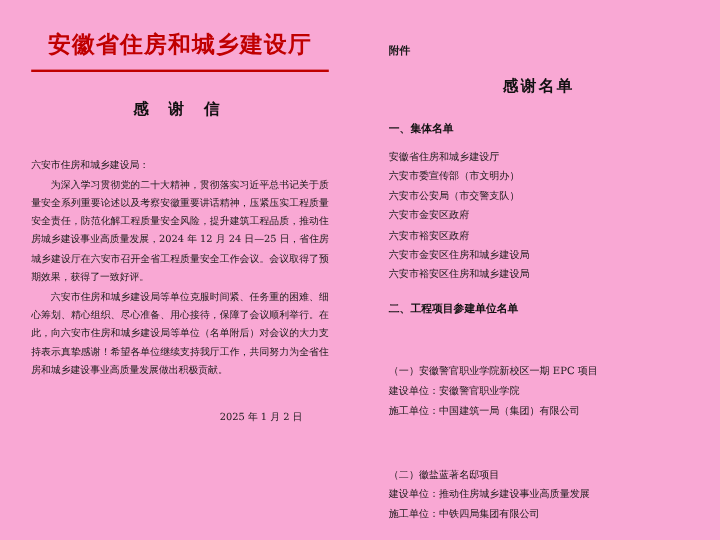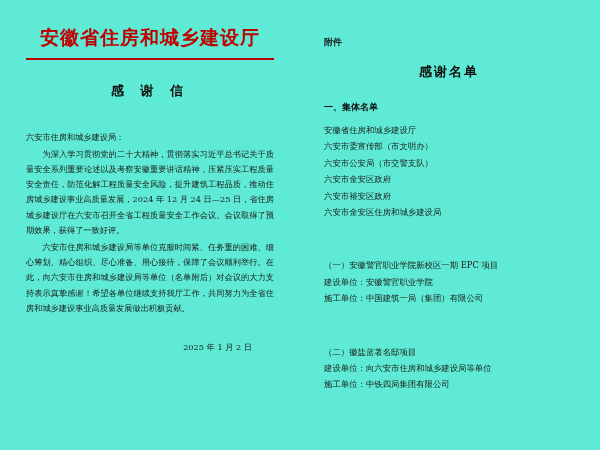--- a/index.html
+++ b/index.html
@@ -10,21 +10,21 @@
     width: 600px;
     height: 450px;
     background: #f2f2f2;
     font-family: "Liberation Serif", serif;
     overflow: hidden;
   }
   .page {
     position: relative;
     width: 600px;
     height: 450px;
-    background: #5eead4;
+    background: #f9a8d4;
     box-sizing: border-box;
     display: flex;
   }
   
   .left {
     position: relative;
     width: 300px;
     height: 450px;
     box-sizing: border-box;
     padding: 22px 26px 0 26px;
@@ -154,29 +154,31 @@
     <div class="attach-title">感谢名单</div>
 
     <div class="section-heading">一、集体名单</div>
     <ul class="unit-list">
       <li>安徽省住房和城乡建设厅</li>
       <li>六安市委宣传部（市文明办）</li>
       <li>六安市公安局（市交警支队）</li>
       <li>六安市金安区政府</li>
       <li>六安市裕安区政府</li>
       <li>六安市金安区住房和城乡建设局</li>
+      <li>六安市裕安区住房和城乡建设局</li>
     </ul>
 
+    <div class="section-heading">二、工程项目参建单位名单</div>
 
     <div class="proj-block">
       <div class="proj-line proj-name">（一）安徽警官职业学院新校区一期 EPC 项目</div>
       <div class="proj-line">建设单位：安徽警官职业学院</div>
       <div class="proj-line">施工单位：中国建筑一局（集团）有限公司</div>
     </div>
 
     <div class="proj-block">
       <div class="proj-line proj-name">（二）徽盐蓝著名邸项目</div>
-      <div class="proj-line">建设单位：向六安市住房和城乡建设局等单位</div>
+      <div class="proj-line">建设单位：推动住房城乡建设事业高质量发展</div>
       <div class="proj-line">施工单位：中铁四局集团有限公司</div>
     </div>
   </div>
 
 </div>
 
 </body></html>

